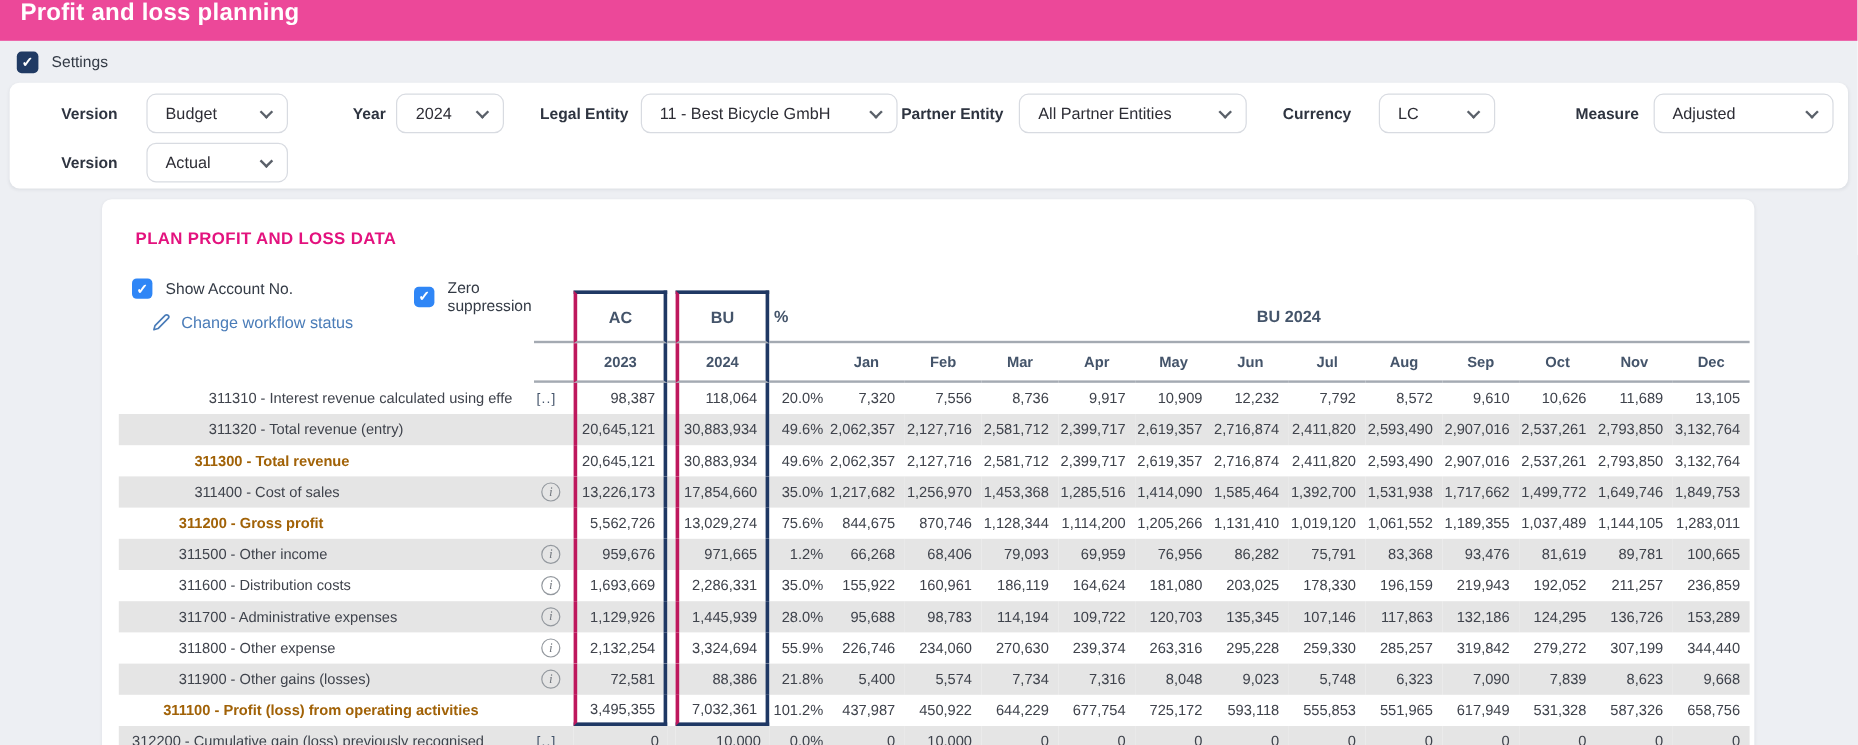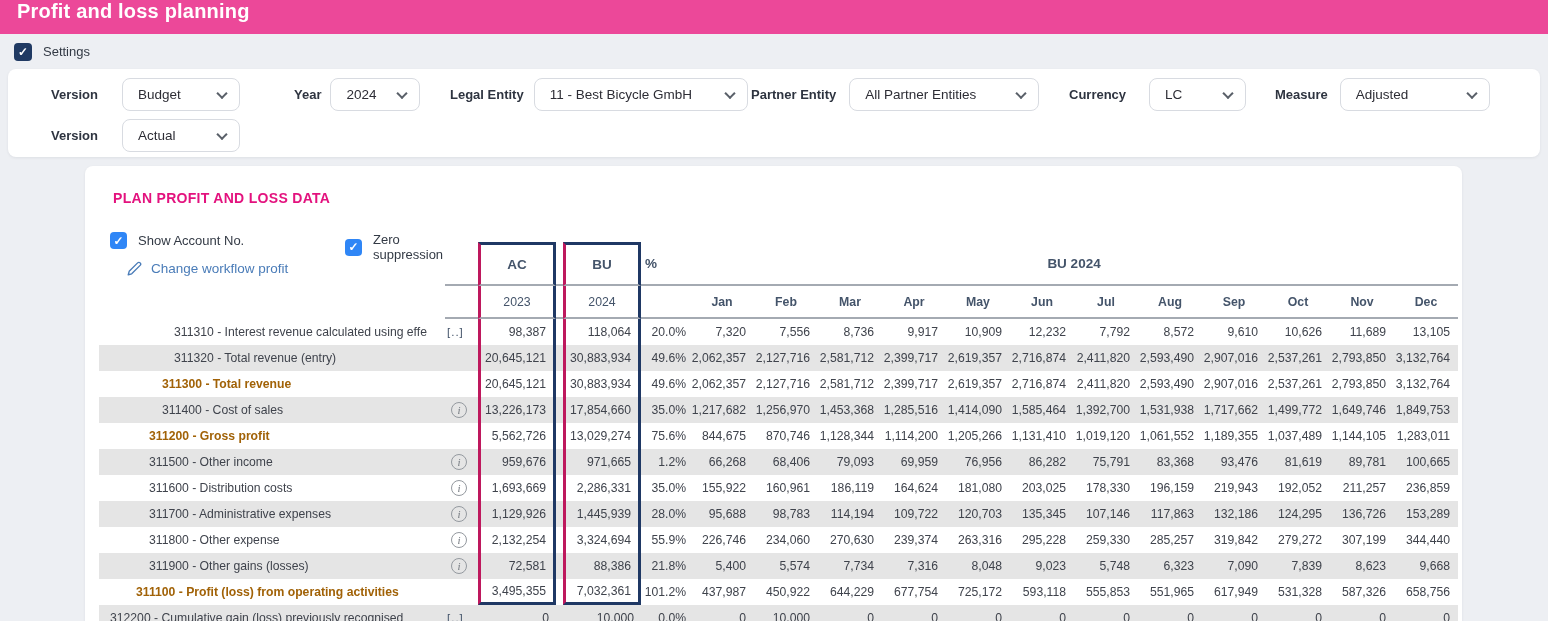--- a/index.html
+++ b/index.html
@@ -43,21 +43,21 @@
 
   
   table { position:absolute; left:14px; top:76px; border-collapse:separate; border-spacing:0;
           table-layout:fixed; width:1359px; }
   th, td { white-space:nowrap; overflow:hidden; font-weight:400; }
   .ghead th { height:44px; }
   .shead th { height:33px; }
   .hl { border-bottom:2px solid #a4aab2; }
   .ghl { font-size:13.5px; font-weight:700; color:#44546a; text-align:center; }
   .pctH { text-align:left; padding-left:4px; font-size:13.5px; font-weight:700; color:#44546a; }
-  .shl { text-align:center; font-weight:400; color:#44546a; font-size:12.3px; }
+  .shl { text-align:center; font-weight:700; color:#44546a; font-size:12.3px; }
   .mh  { text-align:center; font-weight:700; color:#44546a; font-size:12.3px; }
   .box-l { border-left:3px solid #be185d; }
   .box-r { border-right:3px solid #1f3864; }
   .box-t { border-top:3px solid #1f3864; }
   .box-b { border-bottom:3px solid #1f3864; }
   tr.data { height:26px; }
   tr.data td { font-size:12.2px; color:#3f434c; }
   tr.zebra { background:#e5e5e5; }
   td.num { text-align:right; padding-right:8px; }
   td.acbu { padding-right:7px; }
@@ -113,21 +113,21 @@
       <span class="chev"></span>
     </div>
   </div>
   <div class="fgroup" style="left:1061px; top:9px;gap:17px;">
     <span class="flabel" style="margin-right:6px;">Currency</span>
     <div class="dd" style="width:97px;">
       <span>LC</span>
       <span class="chev"></span>
     </div>
   </div>
-  <div class="fgroup" style="left:1267px; top:9px;">
+  <div class="fgroup" style="left:1305px; top:9px;">
     <span class="flabel" style="margin-right:12px;">Measure</span>
     <div class="dd" style="width:150px;">
       <span>Adjusted</span>
       <span class="chev"></span>
     </div>
   </div>
   <div class="fgroup" style="left:43px; top:50px;">
     <span class="flabel" style="margin-right:24px;">Version</span>
     <div class="dd" style="width:118px;">
       <span>Actual</span>
@@ -149,21 +149,21 @@
       <span class="lbl13">Zero suppression</span>
     </div>
   </div>
 
   <div class="workflow">
     <span>
       <svg width="15" height="15" viewBox="0 0 24 24" fill="none" stroke="#4a7cb8" stroke-width="2.2" stroke-linecap="round" stroke-linejoin="round">
         <path d="M17 3a2.8 2.8 0 1 1 4 4L7.5 20.5 2 22l1.5-5.5L17 3z"></path>
       </svg>
     </span>
-    <span>Change workflow profit</span>
+    <span>Change workflow status</span>
   </div>
 
   <table>
     <colgroup>
       <col style="width:346px">
         <col style="width:33px">
         <col style="width:78px">
         <col style="width:7px">
       <col style="width:78px">
         <col style="width:49px">

